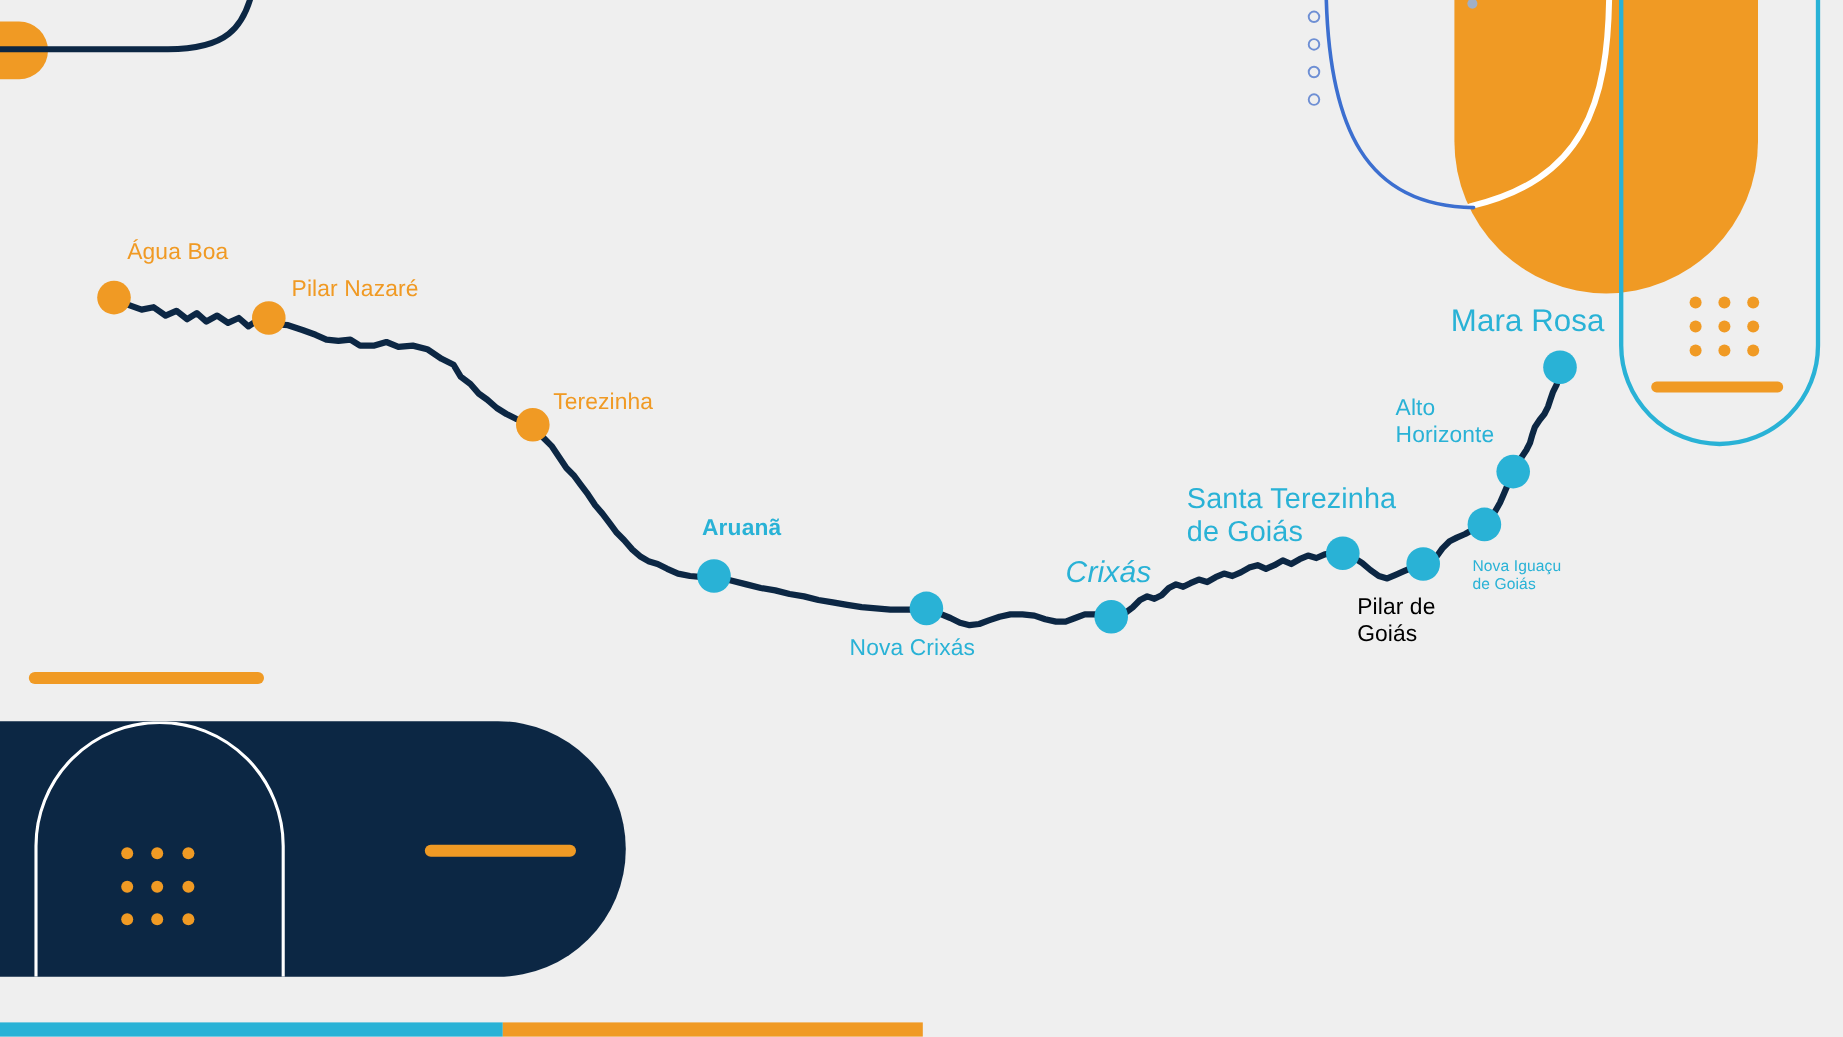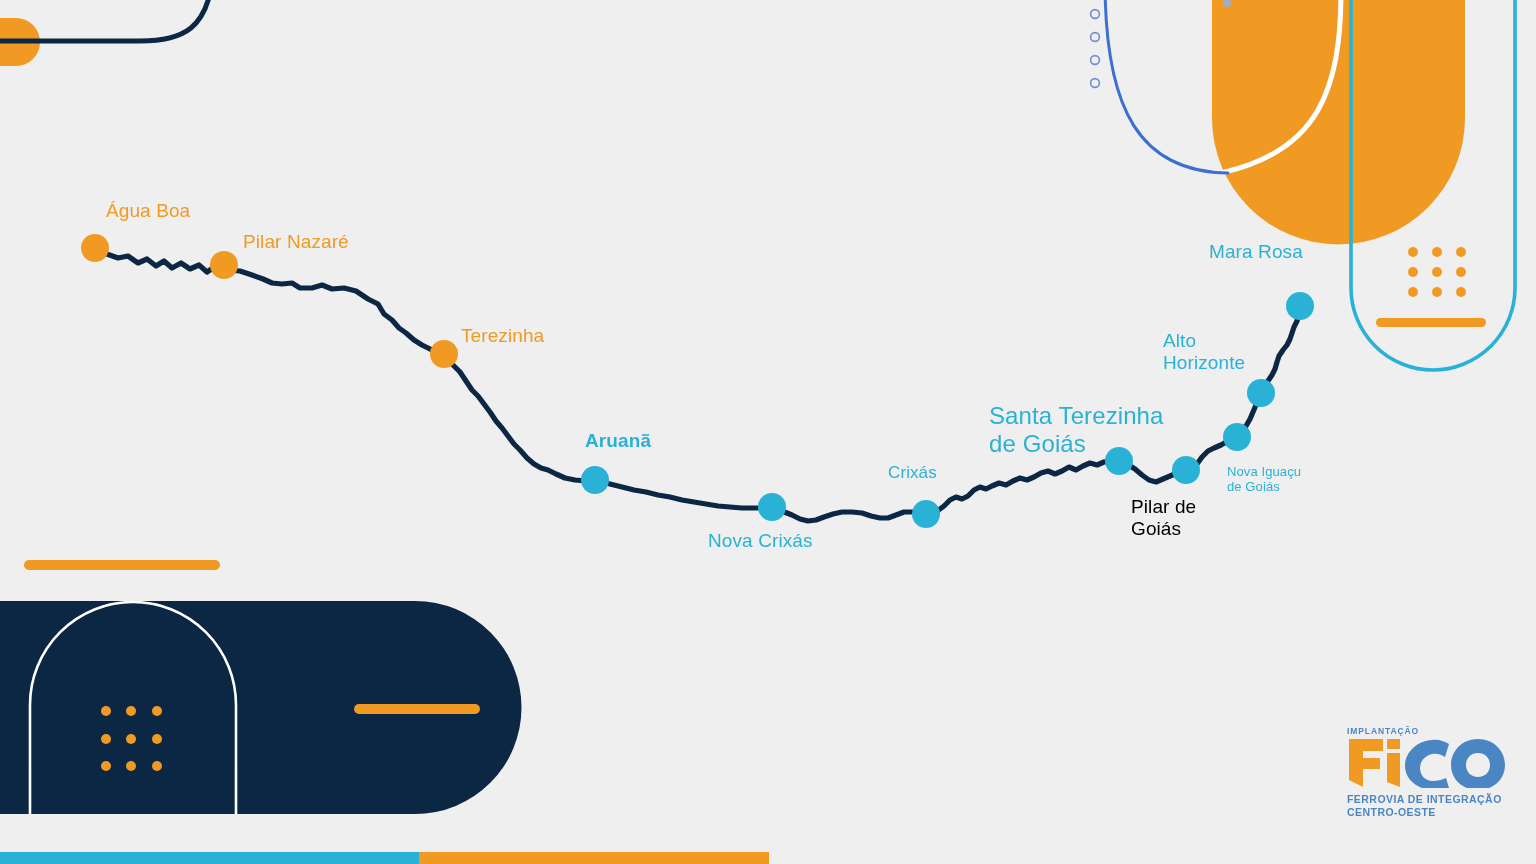--- a/index.html
+++ b/index.html
@@ -136,53 +136,26 @@
         <circle cx="1300" cy="306" r="14" fill="#29B2D6"></circle>
       </g>
   </svg>
 
   <div id="station-labels">
       <div class="label orange" style="left: 106px; top: 200px; font-size: 19px; color: rgb(240, 154, 36);">Água Boa</div>
       <div class="label orange" style="left: 243px; top: 231px; font-size: 19px; color: rgb(240, 154, 36);">Pilar Nazaré</div>
       <div class="label orange" style="left: 461px; top: 325px; font-size: 19px; color: rgb(240, 154, 36);">Terezinha</div>
       <div class="label cyan" style="left: 585px; top: 430px; font-size: 19px; color: rgb(41, 178, 214); font-weight: bold;">Aruanã</div>
       <div class="label cyan" style="left: 708px; top: 530px; font-size: 19px; color: rgb(41, 178, 214);">Nova Crixás</div>
-      <div class="label cyan" style="left: 888px; top: 463px; font-size: 17px; color: rgb(41, 178, 214);">Crixás</div>
+      <div class="label cyan" style="left: 888px; top: 463px; font-size: 25px; color: rgb(41, 178, 214); font-style: italic;">Crixás</div>
       <div class="label cyan" style="left: 989px; top: 402px; font-size: 24px; color: rgb(41, 178, 214);">Santa Terezinha
 de Goiás</div>
       <div class="label cyan" style="left: 1131px; top: 496px; font-size: 19px; color: #000000;">Pilar de
 Goiás</div>
       <div class="label cyan" style="left: 1227px; top: 464px; font-size: 13px; color: rgb(41, 178, 214);">Nova Iguaçu
 de Goiás</div>
       <div class="label cyan" style="left: 1163px; top: 330px; font-size: 19px; color: rgb(41, 178, 214);">Alto
 Horizonte</div>
-      <div class="label cyan" style="left: 1209px; top: 241px; font-size: 19px; color: rgb(41, 178, 214);">Mara Rosa</div>
+      <div class="label cyan" style="left: 1209px; top: 252px; font-size: 26px; color: rgb(41, 178, 214);">Mara Rosa</div>
     </div>
 
-  <div id="logo">
-    <div class="implantacao">IMPLANTAÇÃO</div>
-
-    <div class="wordmark">
-      <svg viewBox="0 0 158 50" width="158" height="50">
-
-        <path fill="#F09A24" d="M2,1 L36,1 L36,13 L16,13 L16,20 L33,20 L33,31 L16,31 L16,49 L2,42 Z"></path>
-
-        <path fill="#F09A24" d="M40,15 L53,15 L53,49 L40,44 Z"></path>
-        <path fill="#F09A24" d="M40,1 L53,1 L53,11 L40,11 Z"></path>
-
-        <path fill="#4B86C4" d="M102,6 L98,19 C94,16 89,15 85,16 C77,18 73,24 73,30 C73,37 78,43 86,43
-                 C90,43 95,42 99,40 L102,50 C96,52 89,53 83,52 C68,50 58,40 58,28
-                 C58,14 70,3 85,2 C91,1 97,3 102,6 Z"></path>
-
-        <path fill="#4B86C4" d="M131,1 C147,1 158,13 158,27 C158,41 147,52 131,52
-                 C115,52 104,41 104,27 C104,13 115,1 131,1 Z
-                 M131,15 C124,15 119,20 119,27 C119,34 124,39 131,39
-                 C138,39 143,34 143,27 C143,20 138,15 131,15 Z"></path>
-      </svg>
-    </div>
-
-    <div class="tagline">
-      <div>FERROVIA DE INTEGRAÇÃO</div>
-      <div>CENTRO-OESTE</div>
-    </div>
-  </div>
 
 </div>
 
 </body></html>

